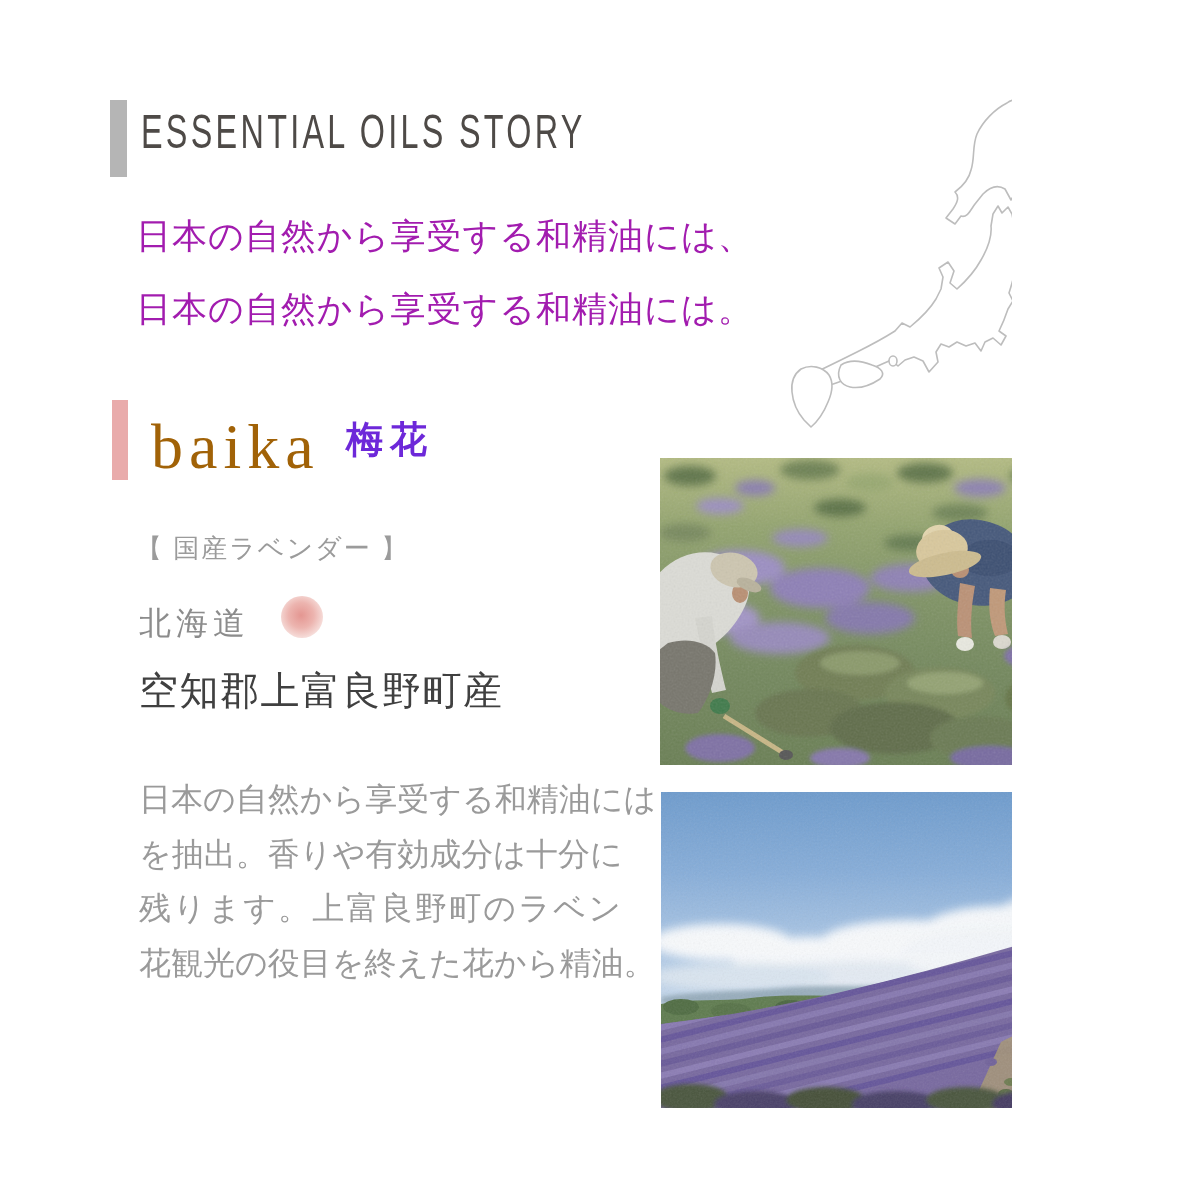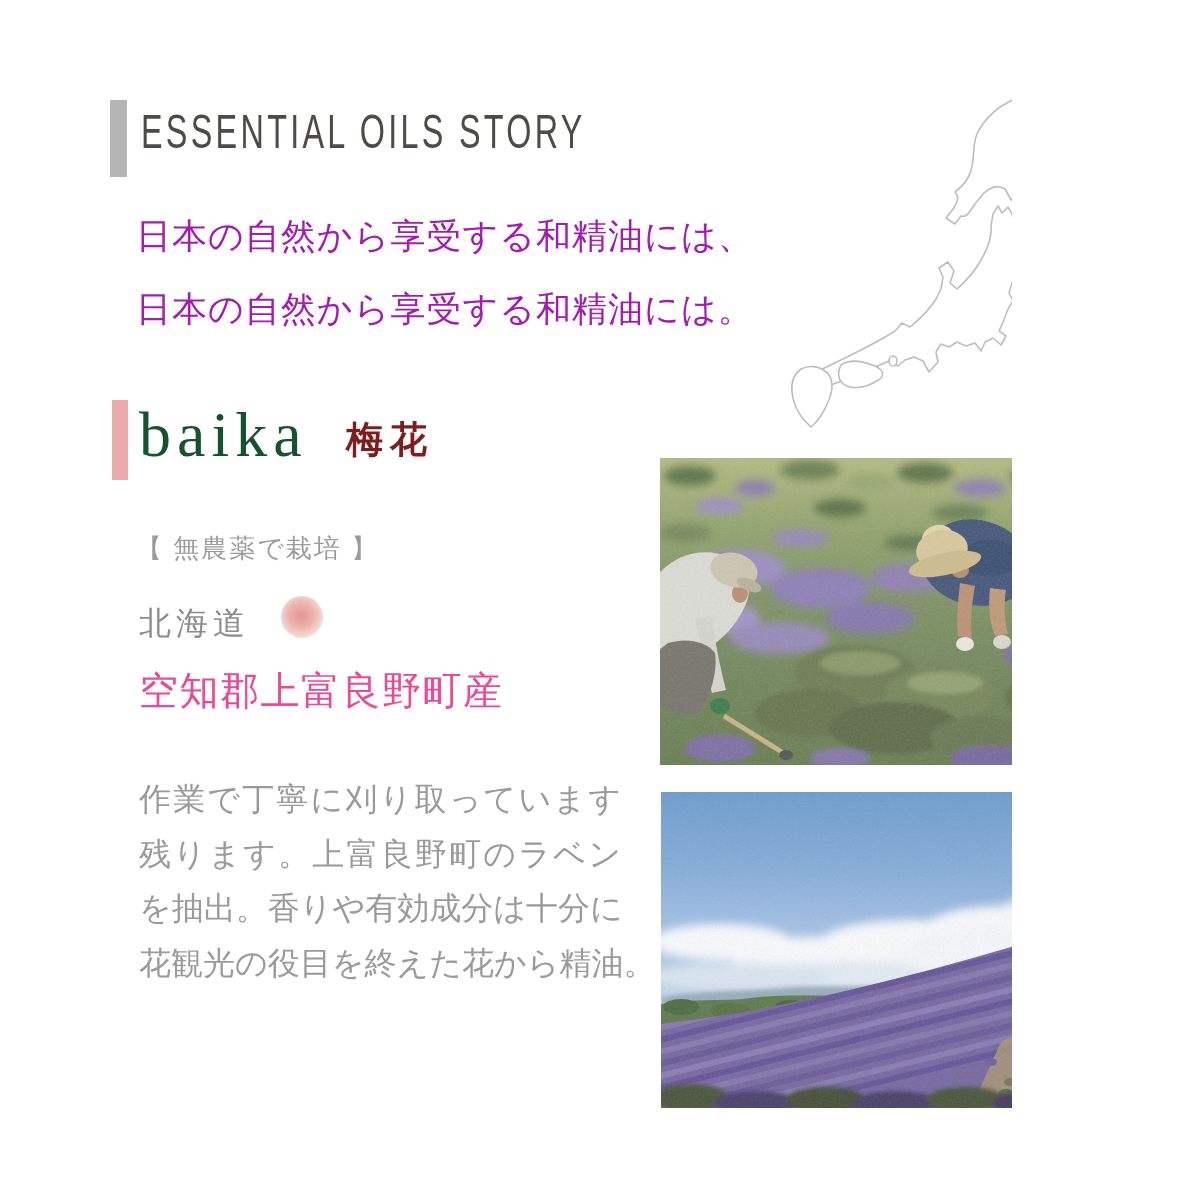--- a/index.html
+++ b/index.html
@@ -14,32 +14,32 @@
 
   
   .intro{position:absolute;left:136px;top:200px;font-family:"Liberation Serif","DejaVu Serif",serif;
          font-size:35px;line-height:73px;color:#a21caf;letter-spacing:1px;white-space:nowrap;}
 
   
   .map{position:absolute;left:782px;top:92px;}
 
   
   .brand-bar{position:absolute;left:112px;top:400px;width:16px;height:80px;background:#e9abab;}
-  .brand-name{position:absolute;left:139px;top:403px;margin:0;font-family:"Liberation Serif","DejaVu Serif",serif;
-              font-size:64px;font-weight:400;line-height:1;color:#14532d;letter-spacing:6px;}
+  .brand-name{position:absolute;left:139px;top:403px;margin:12px;font-family:"Liberation Serif","DejaVu Serif",serif;
+              font-size:64px;font-weight:400;line-height:1;color:#a16207;letter-spacing:6px;}
   .brand-kanji{position:absolute;left:346px;top:421px;font-family:"Liberation Serif","DejaVu Serif",serif;
-               font-size:37px;line-height:1;color:#7f1d1d;letter-spacing:7px;font-weight:700;}
+               font-size:37px;line-height:1;color:#6d28d9;letter-spacing:7px;font-weight:700;}
 
   
   .category{position:absolute;left:136px;top:531px;font-size:26px;color:#9b9b9b;letter-spacing:2px;white-space:nowrap;}
   .region{position:absolute;left:139px;top:602px;font-size:32px;color:#8c8c8c;letter-spacing:5px;white-space:nowrap;}
   .wdot{position:absolute;left:281px;top:596px;width:42px;height:42px;border-radius:50%;
         background:radial-gradient(circle at 48% 46%, rgba(221,124,118,0.80) 0%, rgba(230,155,148,0.75) 40%,
                    rgba(238,190,184,0.55) 70%, rgba(244,214,210,0.25) 88%, rgba(248,230,227,0) 100%);}
-  .origin{position:absolute;left:139px;top:664px;font-size:39px;color:#ec4899;letter-spacing:1.5px;white-space:nowrap;}
+  .origin{position:absolute;left:139px;top:664px;font-size:39px;color:#404040;letter-spacing:1.5px;white-space:nowrap;}
 
   
   .desc{position:absolute;left:139px;top:772px;width:482px;font-size:32px;color:#9a9a9a;}
   .desc div{height:54.5px;line-height:54.5px;text-align:justify;text-align-last:justify;white-space:nowrap;}
 
   
   .photo1{position:absolute;left:660px;top:458px;}
   .photo2{position:absolute;left:661px;top:792px;}
 </style>
 </head>
@@ -71,29 +71,29 @@
       <path d="M801,369 C811,364 823,367 829,375 C834,383 832,393 828,402 C824,412 818,421 811,427 L804,420 C798,413 793,403 792,392 C791,382 794,374 801,369 Z"></path>
       <ellipse cx="893" cy="361" rx="4" ry="5"></ellipse>
     </g>
     <circle cx="1027" cy="155" r="15" fill="url(#pinkdot)"></circle>
   </svg>
 
   <div class="brand-bar"></div>
   <h2 class="brand-name">baika</h2>
   <span class="brand-kanji">梅花</span>
 
-  <div class="category">【 無農薬で栽培 】</div>
+  <div class="category">【 国産ラベンダー 】</div>
   <div class="region">北海道</div>
   <div class="wdot"></div>
   <div class="origin">空知郡上富良野町産</div>
 
   <div class="desc">
-    <div>作業で丁寧に刈り取っています</div>
+    <div>日本の自然から享受する和精油には</div>
+    <div>を抽出。香りや有効成分は十分に</div>
     <div>残ります。上富良野町のラベン</div>
-    <div>を抽出。香りや有効成分は十分に</div>
     <div>花観光の役目を終えた花から精油。</div>
   </div>
 
   <svg class="photo1" width="430" height="307" viewBox="0 0 430 307">
     <defs>
       <linearGradient id="p1bg" x1="0" y1="0" x2="0" y2="1">
         <stop offset="0%" stop-color="#b3bb82"></stop>
           <stop offset="22%" stop-color="#93a46e"></stop>
         <stop offset="45%" stop-color="#7f9364"></stop>
           <stop offset="70%" stop-color="#72875c"></stop>

